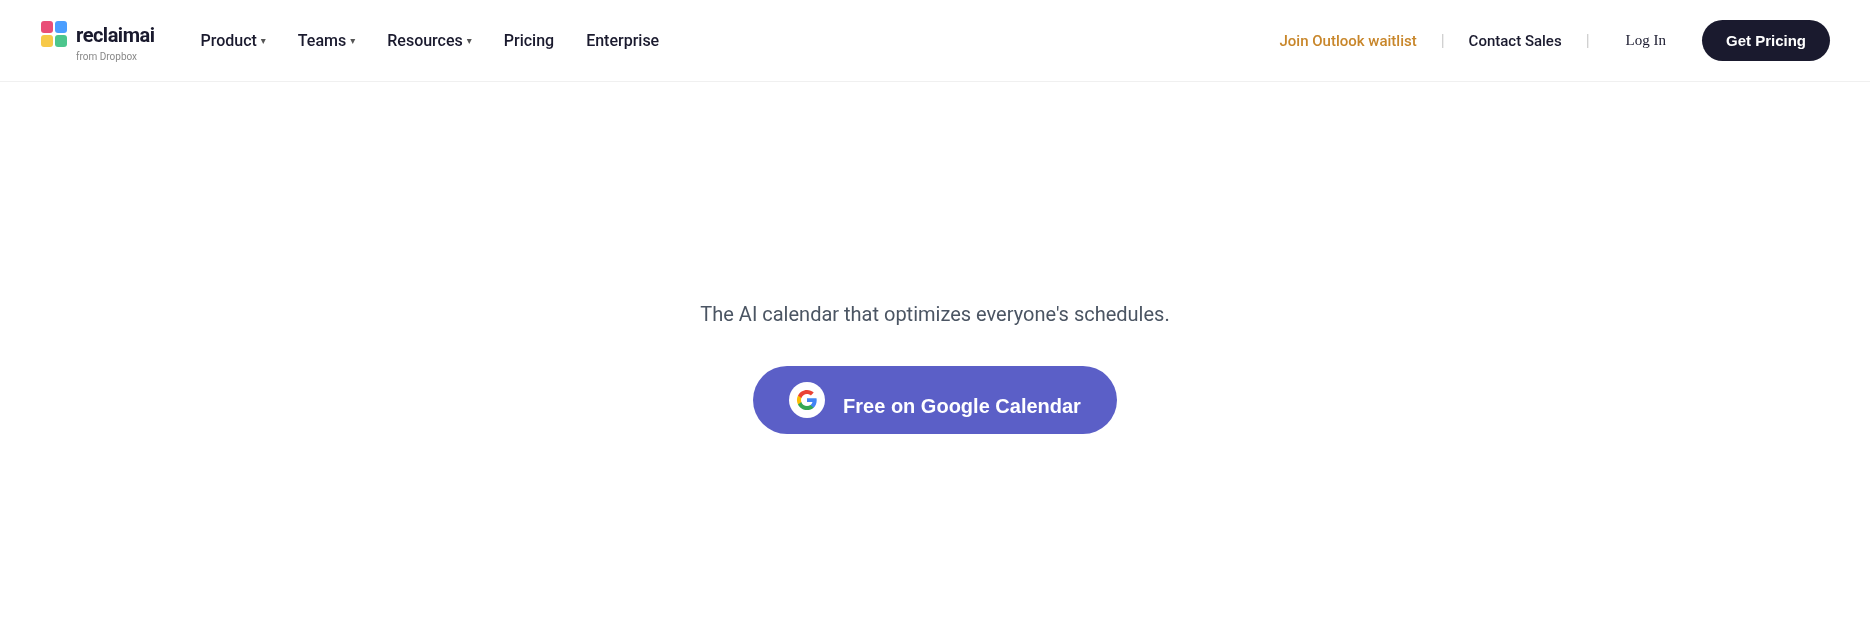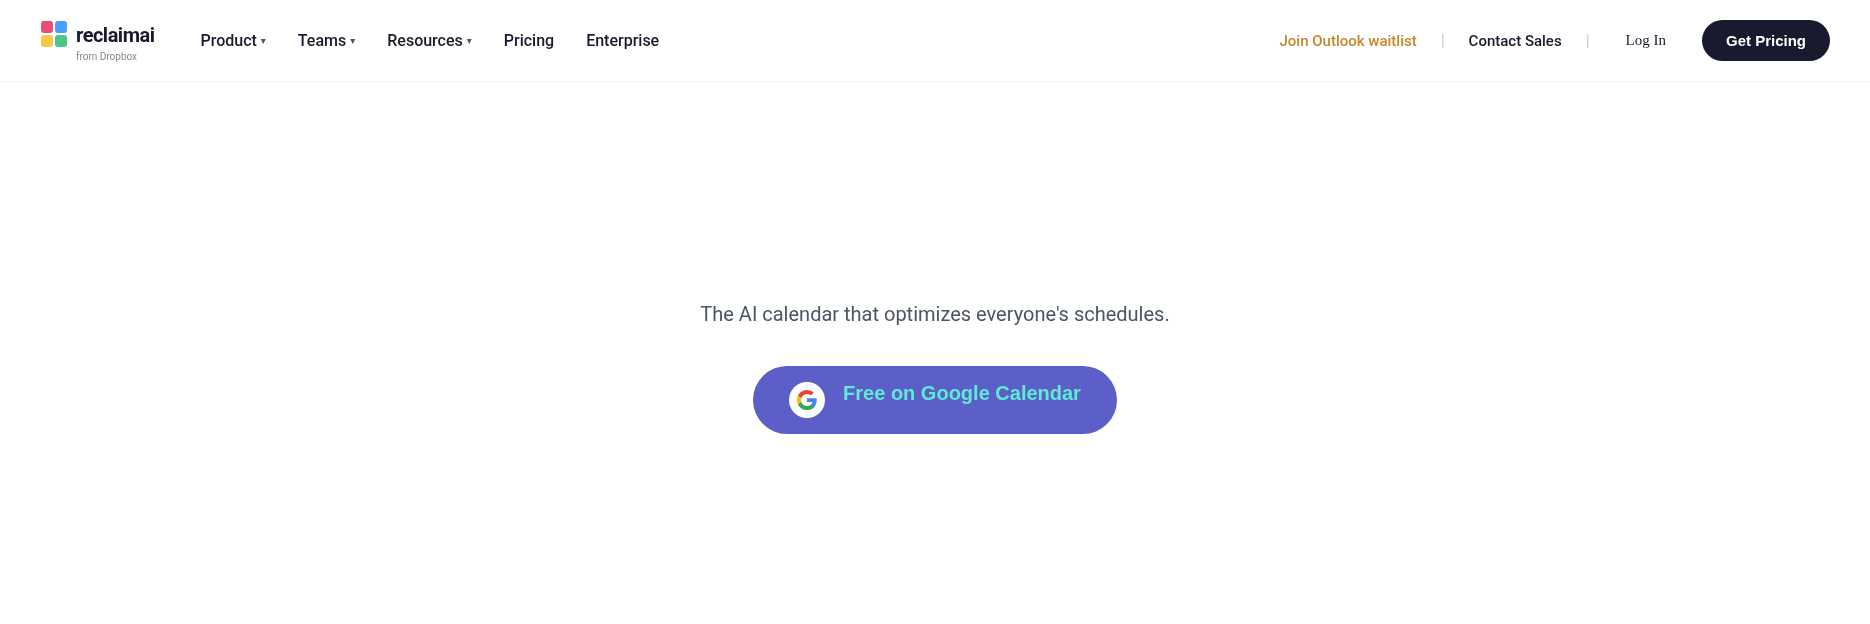--- a/index.html
+++ b/index.html
@@ -173,24 +173,24 @@
     .hero-subtitle {
       font-size: 20px;
       color: #4b5563;
       margin-bottom: 40px;
       font-weight: 400;
     }
 
     
     .gcal-btn {
       display: inline-flex;
-      align-items: flex-start;
+      align-items: flex-end;
       gap: 18px;
       background: #5b5fc7;
-      color: #5eead4;
+      color: #ffffff;
       font-size: 20px;
       font-weight: 600;
       padding: 16px 36px;
       border-radius: 50px;
       cursor: pointer;
       border: none;
       text-decoration: none;
     }
 
     .gcal-icon-wrap {

